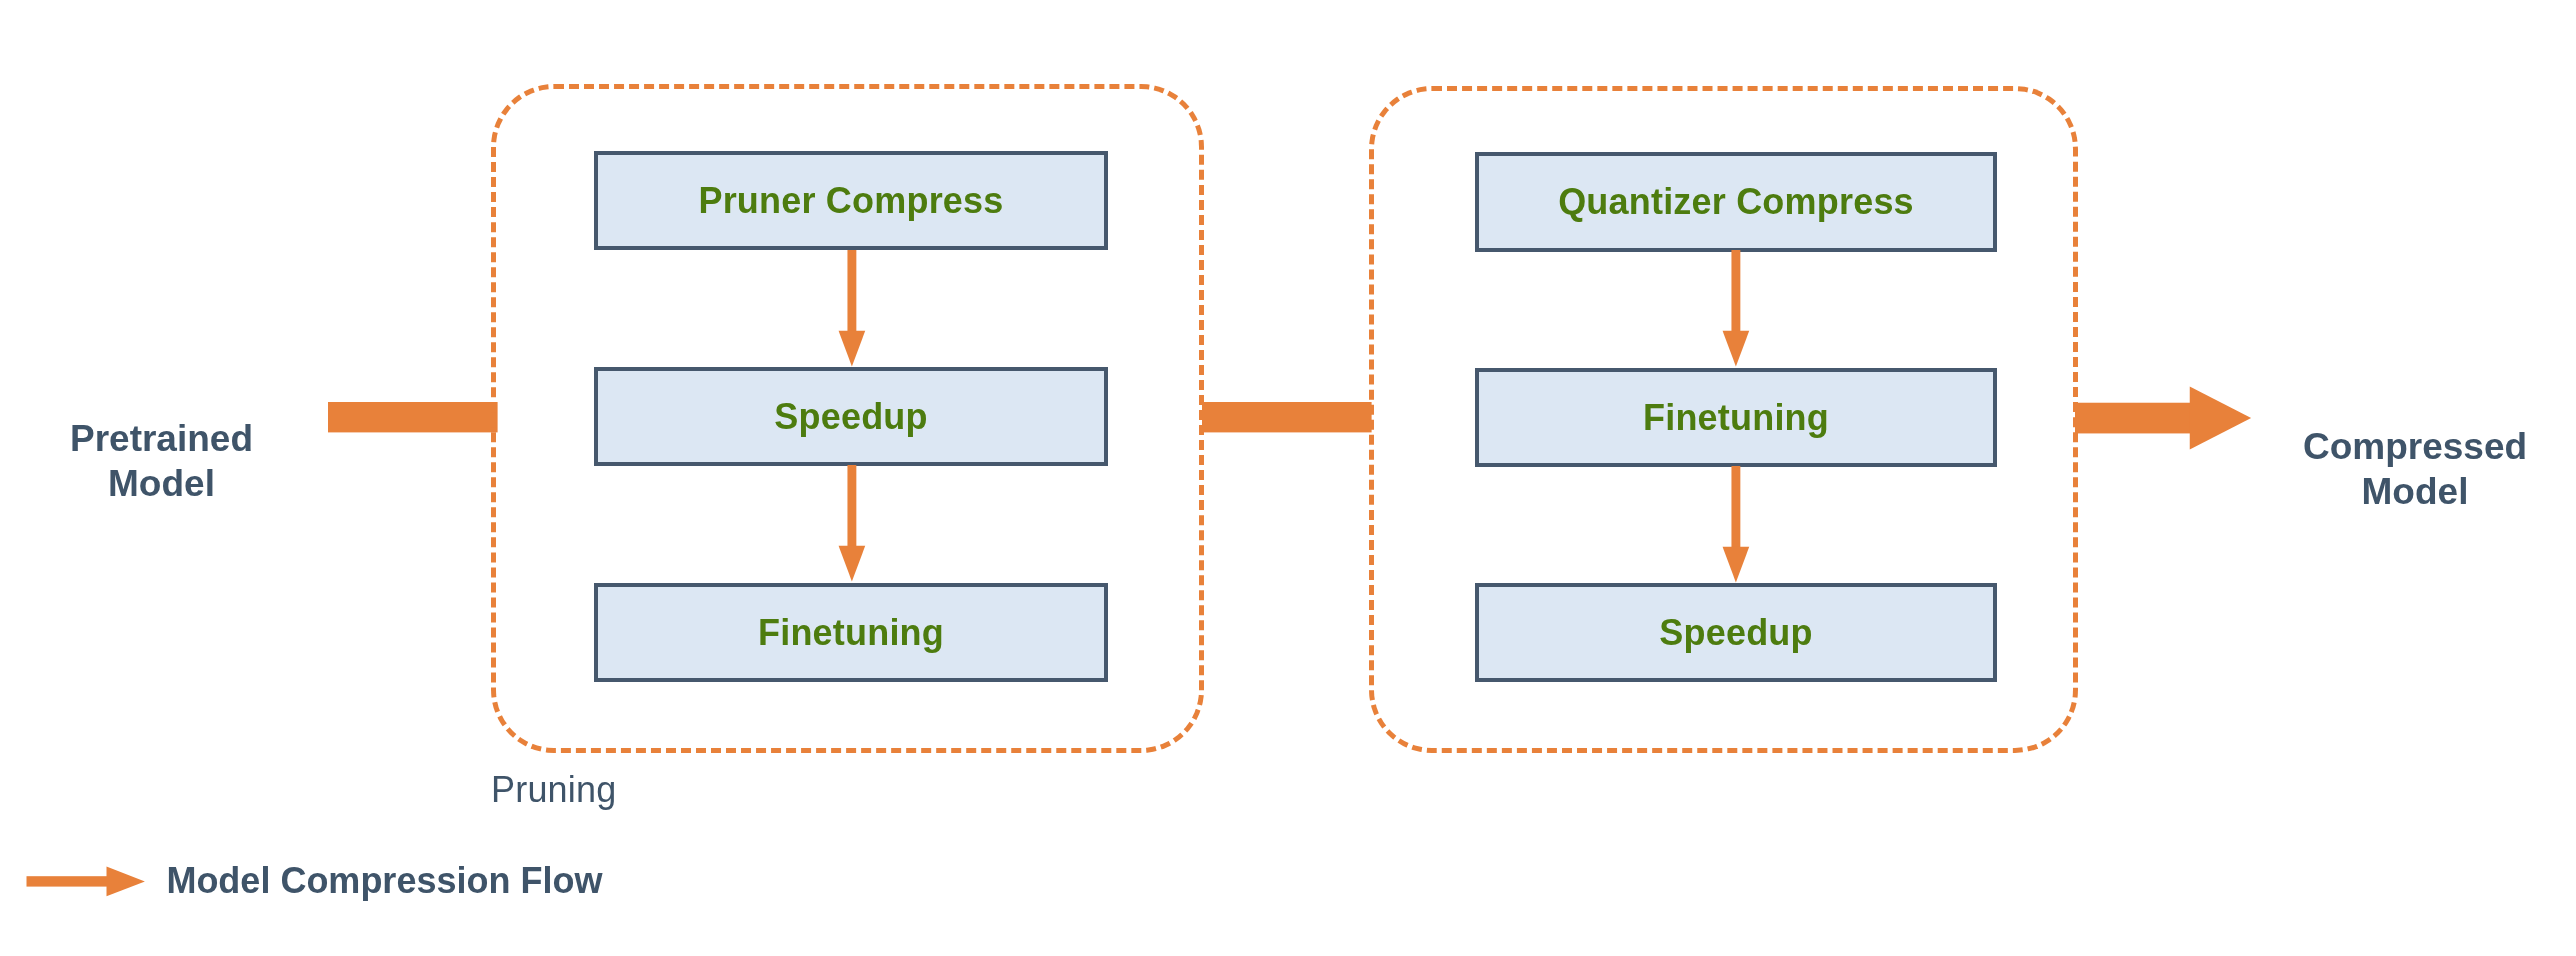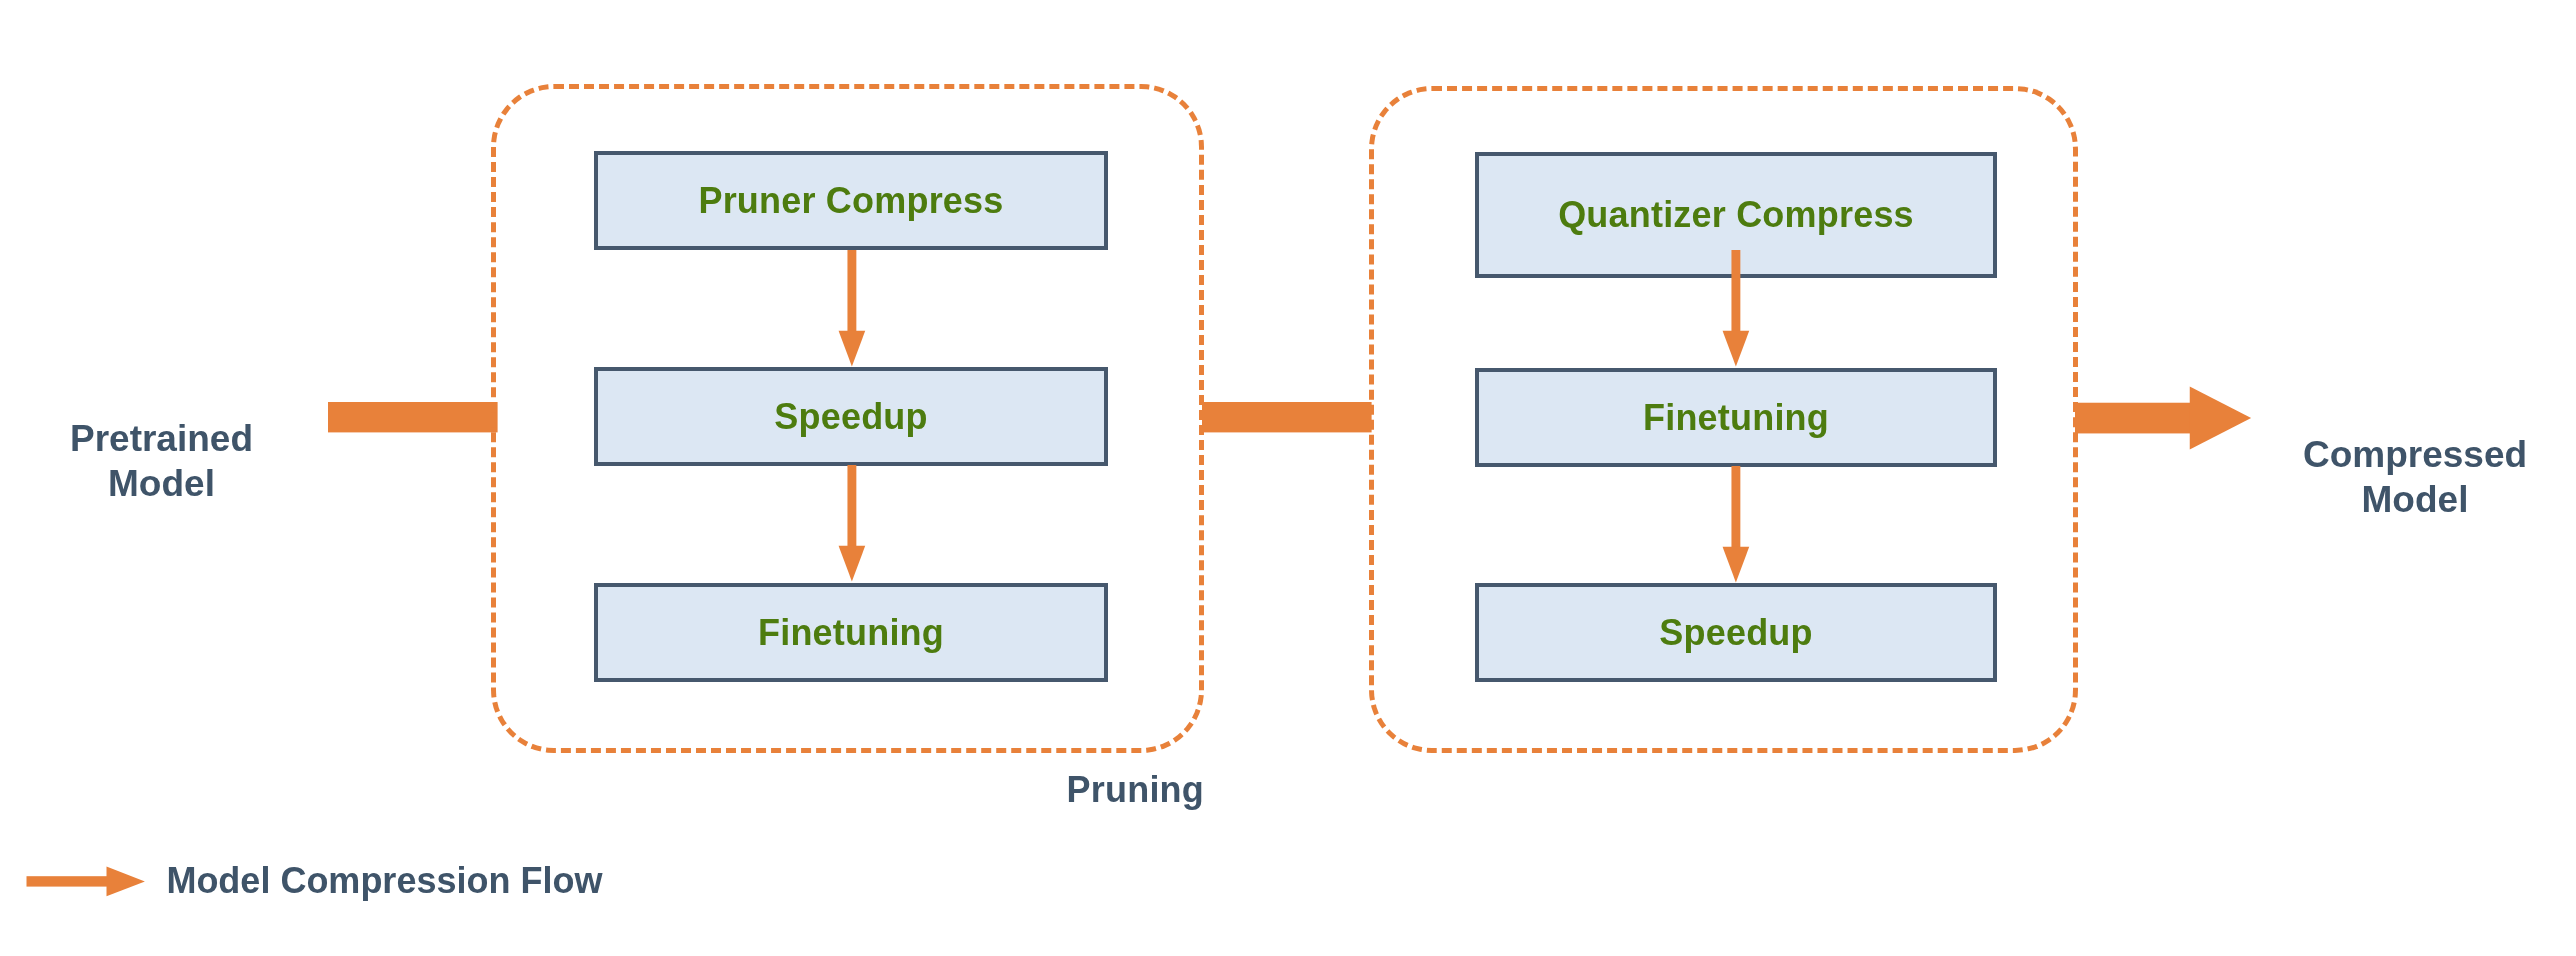--- a/index.html
+++ b/index.html
@@ -7,24 +7,24 @@
   #canvas{position:relative;width:2576px;height:957px;background:#ffffff;}
 
   .grp{position:absolute;box-sizing:border-box;}
   .grp-frame{
     border:5.7px dashed #e8813a;
     border-radius:63px;
     background:transparent;
   }
   .grp-caption{
     position:absolute;
-    text-align:right;
+    text-align:left;
     color:#3f5469;
     font-size:36px;
-    font-weight:700;
+    font-weight:400;
     letter-spacing:0.2px;
     white-space:nowrap;
   }
 
   .node{
     position:absolute;
     box-sizing:border-box;
     background:#dce7f3;
     border:4px solid #46586d;
     display:flex;
@@ -91,42 +91,42 @@
 
   <div class="node" style="left:594px;top:583px;width:514px;height:99px;">Finetuning</div>
 
   <svg class="hsvg" style="left:1201px;top:394px;" width="174" height="48" viewBox="0 0 215 60">
     <rect x="0" y="10" width="212" height="38" fill="#e8813a"></rect>
   </svg>
 
   <div class="grp grp-frame" style="left:1369px;top:86px;width:709px;height:667px;"></div>
 
 
-  <div class="node" style="left:1475px;top:152px;width:522px;height:126px;">Quantizer Compress</div>
+  <div class="node" style="left:1475px;top:152px;width:522px;height:100px;">Quantizer Compress</div>
 
   <svg class="vsvg" style="left:1707px;top:250px;" width="57" height="118" viewBox="0 0 70 146">
     <rect x="30" y="0" width="11" height="108" fill="#e8813a"></rect>
     <polygon points="19,100 52,100 35.5,144" fill="#e8813a"></polygon>
   </svg>
 
   <div class="node" style="left:1475px;top:368px;width:522px;height:99px;">Finetuning</div>
 
   <svg class="vsvg" style="left:1707px;top:466px;" width="57" height="118" viewBox="0 0 70 146">
     <rect x="30" y="0" width="11" height="108" fill="#e8813a"></rect>
     <polygon points="19,100 52,100 35.5,144" fill="#e8813a"></polygon>
   </svg>
 
   <div class="node" style="left:1475px;top:583px;width:522px;height:99px;">Speedup</div>
 
   <svg class="hsvg" style="left:2075px;top:380px;" width="202" height="81" viewBox="0 0 250 100">
     <rect x="0" y="28" width="148" height="38" fill="#e8813a"></rect>
     <polygon points="142,8 142,86 218,47" fill="#e8813a"></polygon>
   </svg>
 
-  <div class="sidelabel" style="left:2254px;top:392px;width:322px;">Compressed
+  <div class="sidelabel" style="left:2254px;top:384px;width:322px;">Compressed
 Model</div>
 
   <div class="legend" style="left:26px;top:857px;">
     <svg class="legsvg" style="position:relative;" width="121" height="48" viewBox="0 0 150 60">
       <rect x="0" y="24" width="105" height="13" fill="#e8813a"></rect>
       <polygon points="100,12 100,49 148,30.5" fill="#e8813a"></polygon>
     </svg>
     <span class="legend-text">Model Compression Flow</span>
   </div>
 

